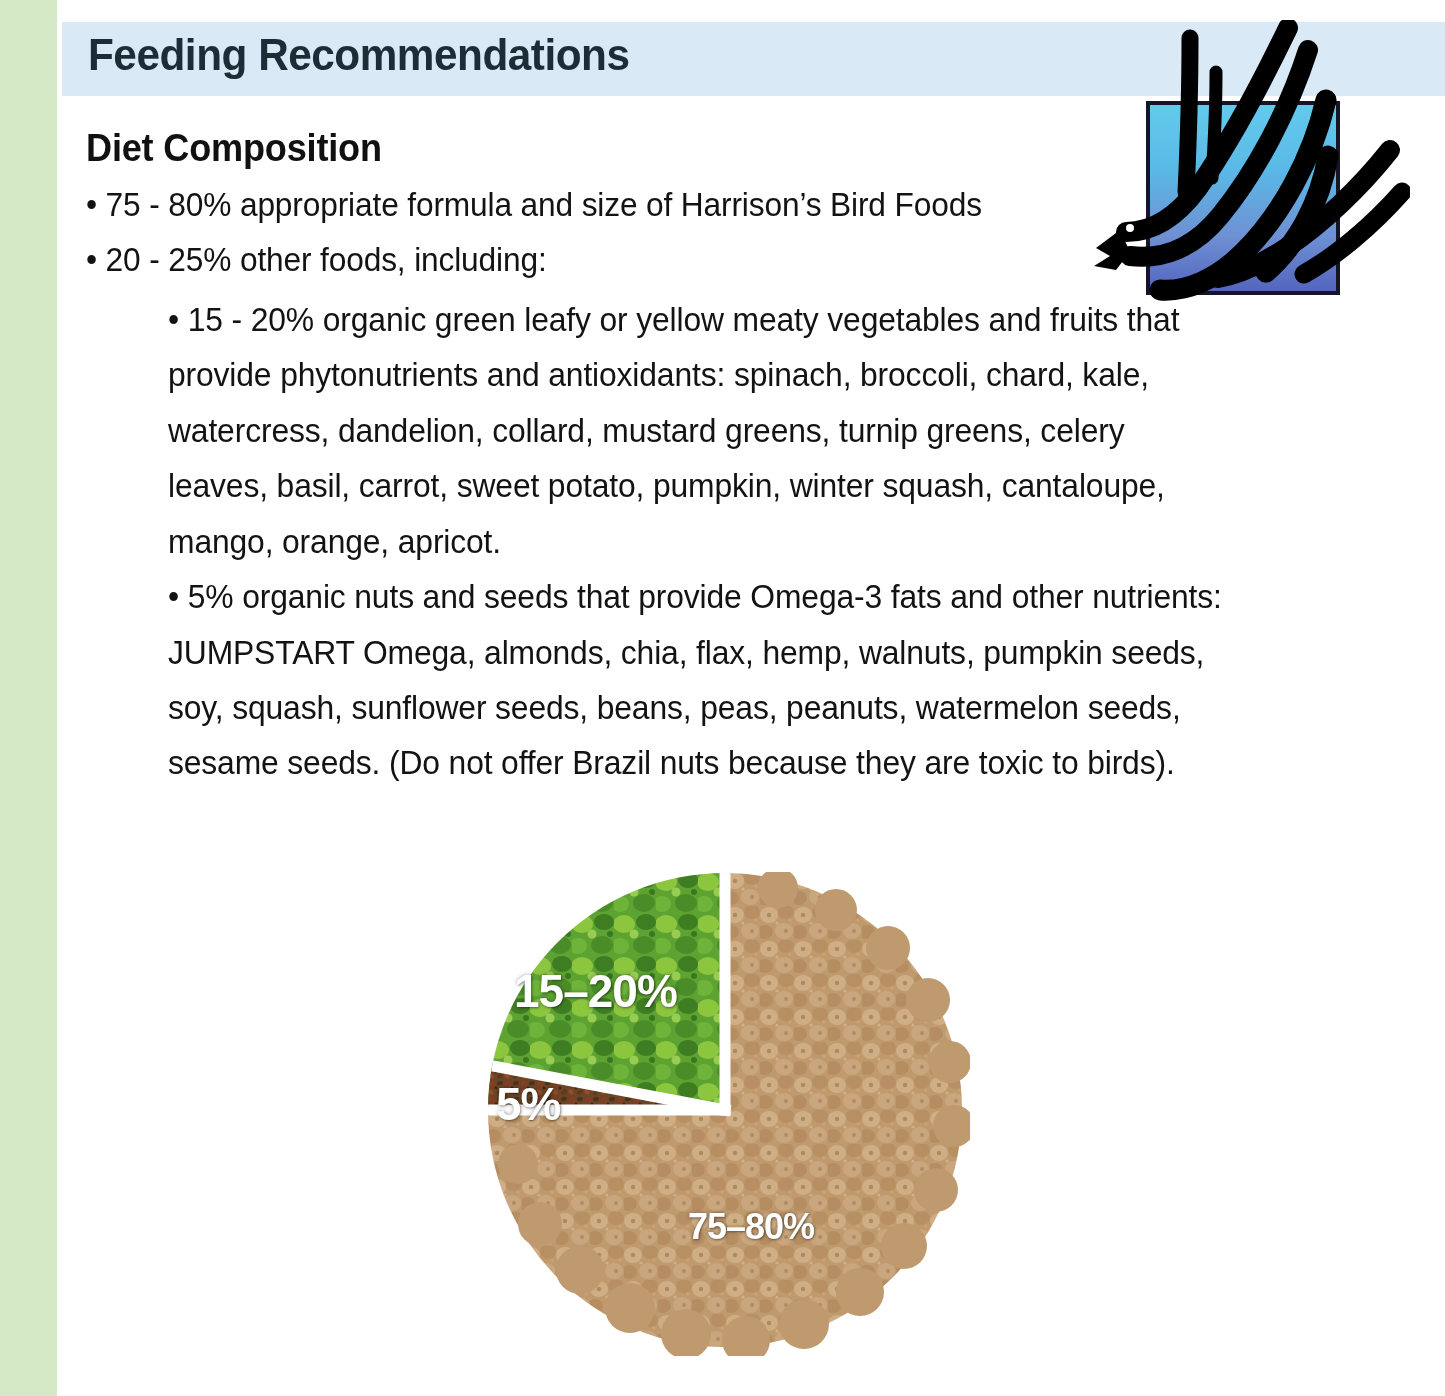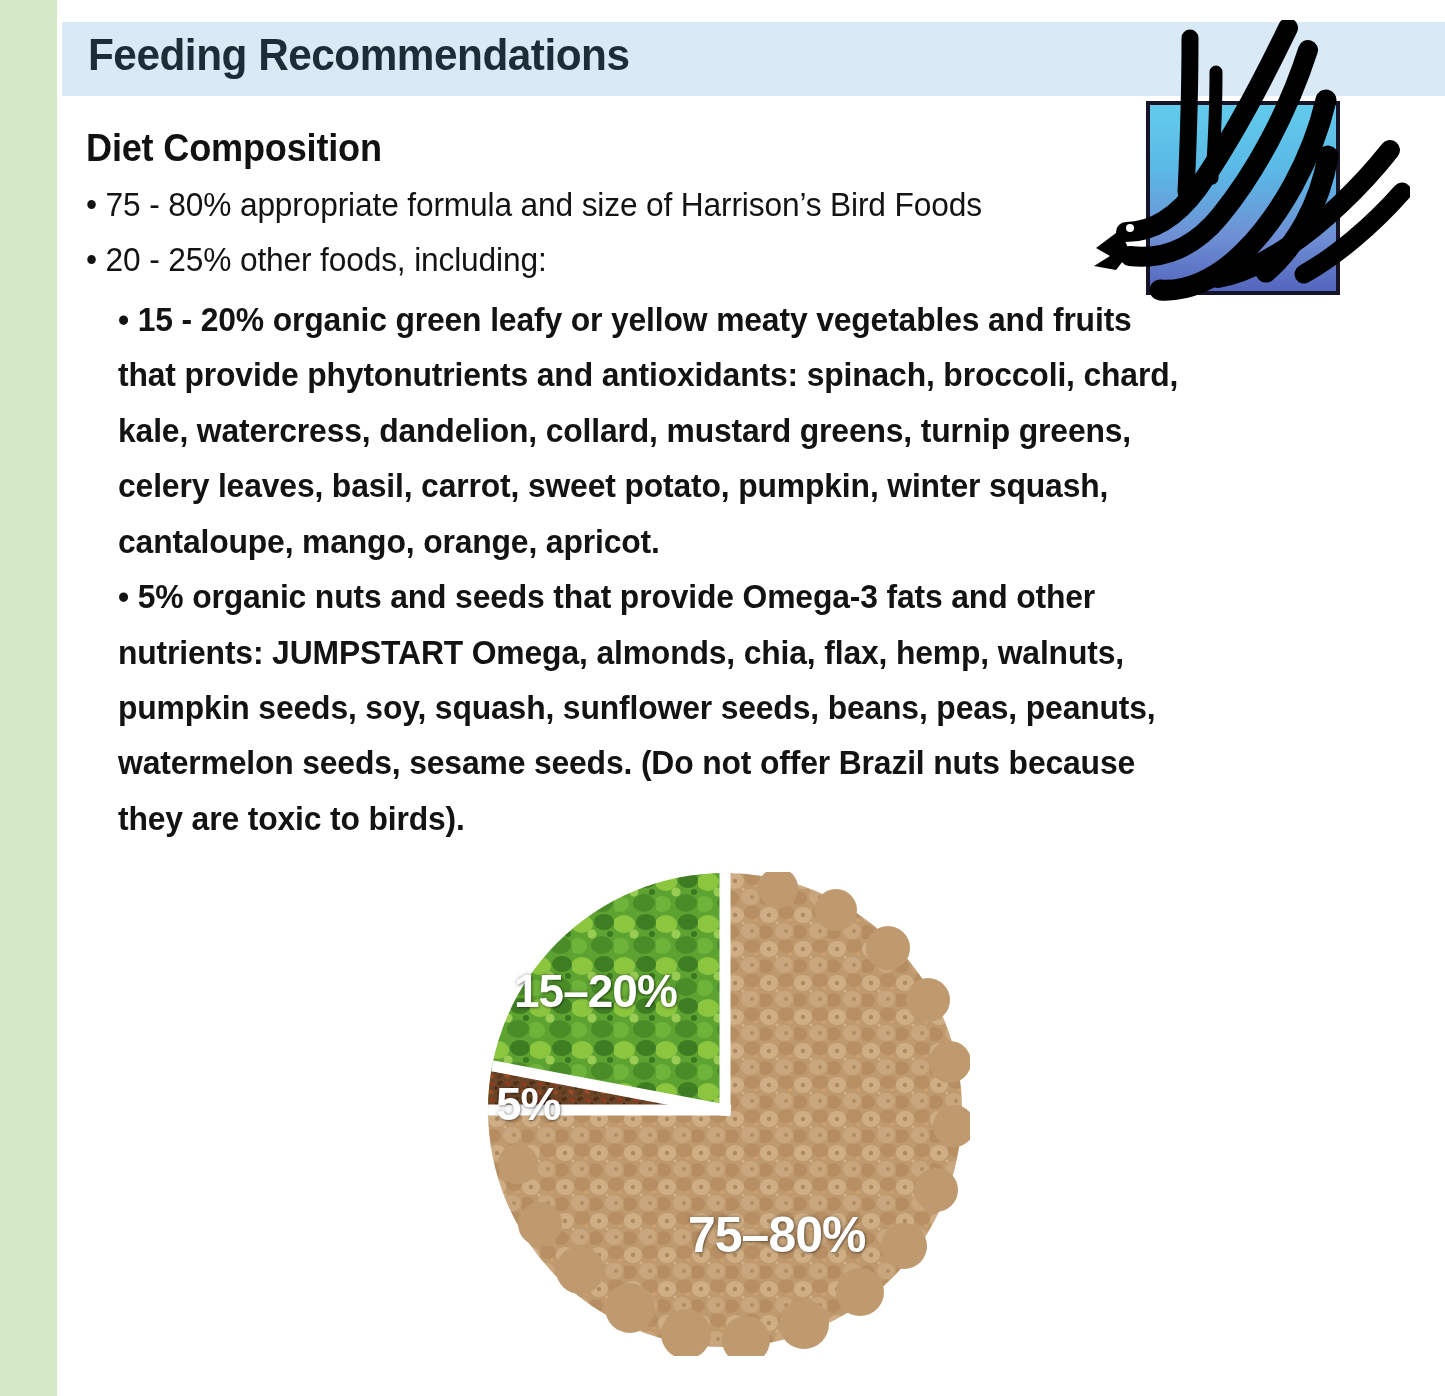--- a/index.html
+++ b/index.html
@@ -79,23 +79,22 @@
   .bullet-l1 {
     font-size: 33px;
     color: #131313;
     line-height: 1.68;
     letter-spacing: -0.15px;
     white-space: nowrap;
     transform: scaleX(0.96);
     transform-origin: left top;
   }
   .sub-block {
-    margin-left: 32px;
+    margin-left: 82px;
     margin-top: 4px;
-    font-weight: bold;
   }
   .bullet-l2 {
     font-size: 33px;
     color: #131313;
     line-height: 1.68;
     letter-spacing: -0.15px;
     transform: scaleX(0.965);
     transform-origin: left top;
     width: 1100px;
   }
@@ -115,21 +114,21 @@
     color: #ffffff;
     font-weight: bold;
     font-family: "Liberation Sans", "DejaVu Sans", sans-serif;
     letter-spacing: -1px;
     text-shadow: 0 0 4px rgba(0,0,0,.35), 1px 1px 2px rgba(0,0,0,.3);
     white-space: nowrap;
     pointer-events: none;
   }
   #label-veg   { left: 26px;  top: 92px;  font-size: 46px; }
   #label-seed  { left: 8px;   top: 205px; font-size: 46px; }
-  #label-pel   { left: 200px; top: 334px; font-size: 50px; }
+  #label-pel   { left: 200px; top: 334px; font-size: 36px; }
 </style>
 </head>
 <body>
 
 <div id="green-stripe"></div>
 
 <div id="header-banner"></div>
 <div id="page-title">Feeding Recommendations</div>
 
 <div id="logo">

